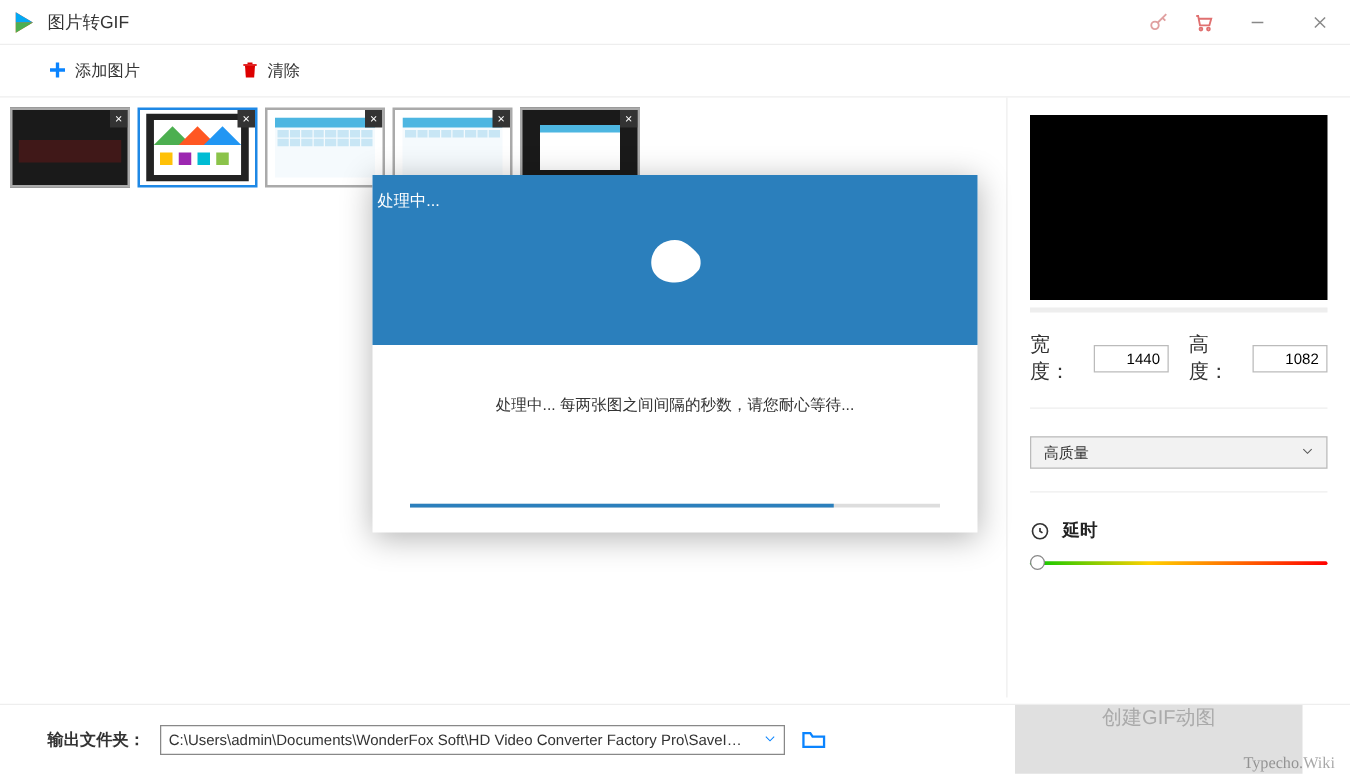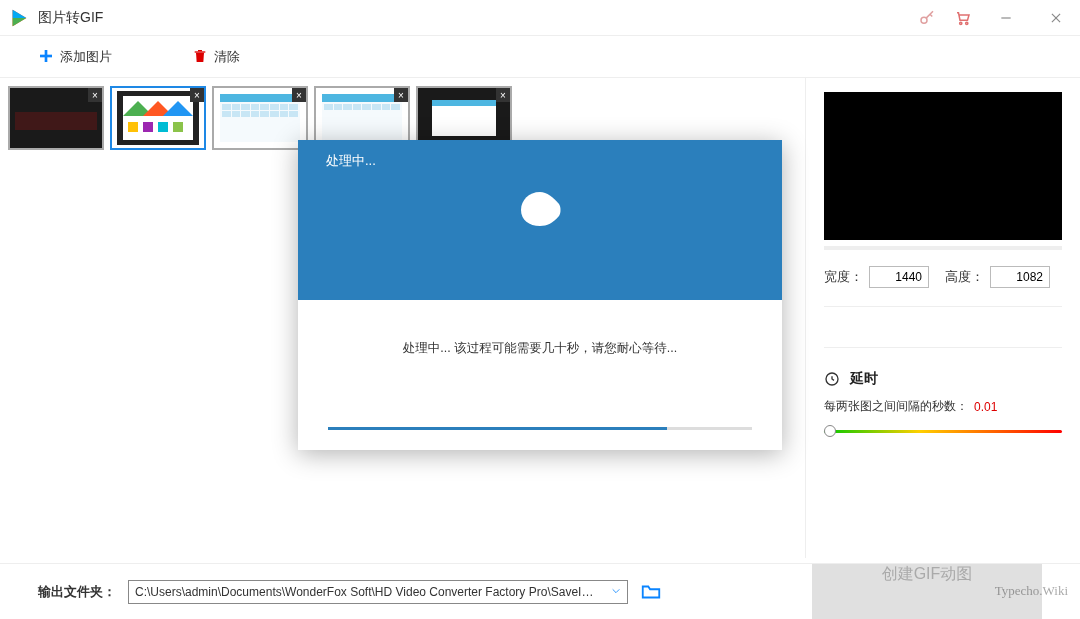--- a/index.html
+++ b/index.html
@@ -27,21 +27,21 @@
     .thumb.selected { border: 2px solid #1e88e5; }
     .thumb .close { position: absolute; top: 0; right: 0; width: 14px; height: 14px; background: #333; color: #fff; font-size: 10px; display: flex; align-items: center; justify-content: center; }
     .thumb-inner { width:86%; height:80%; background:#fff; font-size:5px; color:#888; overflow:hidden;}
     
     
     .right-panel { width: 275px; border-left: 1px solid #eee; padding: 14px 18px; display: flex; flex-direction: column; gap: 16px;}
     .preview { width: 100%; height: 148px; background: #000; }
     .preview-hr {height:4px; background:#eee; margin-top:6px;}
     .dim-row { display: flex; gap: 16px; align-items:center;}
     .dim-item { display: flex; align-items: center; gap: 6px; }
-    .dim-label { font-size: 13px; color:#333;}
+    .dim-label { font-size: 16px; color:#333;}
     .dim-input { width: 60px; height: 22px; border: 1px solid #bbb; text-align: right; padding: 0 6px; font-size: 12px; }
     .section { }
     .section-header { display: flex; align-items: center; gap: 10px; font-size: 14px; font-weight: bold; color:#222; margin-bottom:10px;}
     .section-icon { width: 16px; height: 16px; }
     .quality-select { width: 100%; height: 26px; border: 1px solid #bbb; background: #f2f2f2; display: flex; align-items: center; justify-content: space-between; padding: 0 10px; font-size: 12px; }
     .delay-row { display:flex; align-items:center; gap:6px; font-size:12px; color:#333;}
     .delay-value { color:#d00; }
     .slider-wrap{ position:relative; margin-top:10px; height:14px;}
     .slider-track { position:absolute; top:5px; left:0; right:0; height:3px; background: linear-gradient(90deg,#00c800 0%, #ffd000 40%, #ff0000 100%); border-radius:2px;}
     .slider-knob { position:absolute; top:0; left:0; width:12px; height:12px; border-radius:50%; background:#fff; border:1px solid #888;}
@@ -49,32 +49,32 @@
     
     .bottom-bar { position:absolute; bottom:0; left:0; right:0; height:56px; display:flex; align-items:center; padding:0 38px; background:#fff; border-top:1px solid #eee;}
     .out-label { font-size:13px; color:#333; margin-right:12px; font-weight:bold;}
     .out-input { width:500px; height:24px; border:1px solid #888; font-size:12px; padding:0 6px; display:flex; align-items:center; justify-content:space-between;}
     .folder-icon { width:22px; height:22px; color:#0a84ff; margin-left:12px;}
     .bottom-spacer{flex:1;}
     .create-btn { width:230px; height:56px; background:#e0e0e0; color:#aaa; display:flex; align-items:flex-start; justify-content:center; font-size:16px; }
     
     
     .modal { position:absolute; top:140px; left:298px; width:484px; background:#fff; box-shadow:0 4px 24px rgba(0,0,0,0.3);}
-    .modal-header { height:160px; background:#2b7fbc; color:#fff; padding:12px 28px; position:relative;}
+    .modal-header { height:136px; background:#2b7fbc; color:#fff; padding:12px 4px; position:relative;}
     .modal-title { font-size:13px; }
     .modal-blob { position:absolute; top:50px; left:50%; transform:translateX(-50%); width:46px; height:38px;}
     .modal-body { padding:40px 30px 20px; text-align:center; }
     .modal-msg { font-size:12.5px; color:#333; margin-bottom:70px;}
     .progress-text { font-size:12px; color:#333; margin-bottom:6px;}
     .progress-bar { width:100%; height:3px; background:#ddd; position:relative;}
     .progress-fill { position:absolute; left:0; top:0; height:100%; background:#2b7fbc; }
     .modal-footer { padding:16px 24px 24px; display:flex; justify-content:flex-end;}
     .cancel-btn { width:130px; height:34px; border:1px solid #2b8fcf; border-radius:17px; background:#fff; color:#2b8fcf; display:flex; align-items:center; justify-content:center; font-size:13px;}
     
-    .watermark { position:absolute; bottom:20px; right:12px; font-size:13px; color:rgba(0,0,0,0.35); font-family:Georgia,serif;}
+    .watermark { position:absolute; bottom:1px; right:12px; font-size:13px; color:rgba(0,0,0,0.35); font-family:Georgia,serif;}
     .hr { height:1px; background:#eee; margin:2px 0 6px;}
   </style>
 </head>
 <body>
 
 <div class="title-bar">
   <span class="app-logo">
     <svg viewBox="0 0 24 24">
         <path d="M5 3 L20 12 L5 21 Z" fill="#ff5722"></path>
         <path d="M5 3 L20 12 L5 12 Z" fill="#03a9f4"></path>
@@ -212,36 +212,40 @@
         <span class="dim-label">宽度：</span>
         <input class="dim-input" value="1440" style="">
       </div>
       <div class="dim-item">
         <span class="dim-label">高度：</span>
         <input class="dim-input" value="1082" style="">
       </div>
     </div>
     <div class="hr"></div>
     <div class="section">
+      <div class="quality-select">
+        <span>高质量</span>
+        <span>
+          <svg width="10" height="10" viewBox="0 0 24 24">
+              <path d="M4 8 L12 16 L20 8" fill="none" stroke="#555" stroke-width="2"></path>
+            </svg>
+        </span>
+      </div>
     </div>
     <div class="hr"></div>
     <div class="section">
       <div class="section-header">
         <span class="section-icon">
           <svg viewBox="0 0 24 24" fill="none" stroke="#333" stroke-width="2">
               <circle cx="12" cy="12" r="9"></circle>
               <path d="M12 8v4l3 2"></path>
             </svg>
         </span>
         <span>延时</span>
       </div>
-      <div class="delay-row">
-        <span>每两张图之间间隔的秒数：</span>
-        <span class="delay-value">0.01</span>
-      </div>
       <div class="slider-wrap">
         <div class="slider-track"></div>
         <div class="slider-knob"></div>
       </div>
     </div>
   </div>
 </div>
 
 <div class="bottom-bar">
   <span class="out-label">输出文件夹：</span>
@@ -267,20 +271,20 @@
 <div class="modal">
   <div class="modal-header">
     <div class="modal-title">处理中...</div>
     <span class="modal-blob">
       <svg viewBox="0 0 46 38">
           <path d="M23 2 C12 2 4 10 4 20 C4 30 12 36 23 36 C30 36 36 33 42 26 C44 23 44 17 42 14 C36 7 30 2 23 2 Z" fill="#fff"></path>
         </svg>
     </span>
   </div>
   <div class="modal-body">
-    <div class="modal-msg">处理中... 该过程可能需要几十秒，请您耐心等待...</div>
+    <div class="modal-msg">处理中... 每两张图之间间隔的秒数，请您耐心等待...</div>
     <div class="progress-bar">
       <div class="progress-fill" id="progress-fill" style="width: 80%;"></div>
     </div>
   </div>
 </div>
 
 <div class="watermark">Typecho.Wiki</div>
 
 </body></html>

